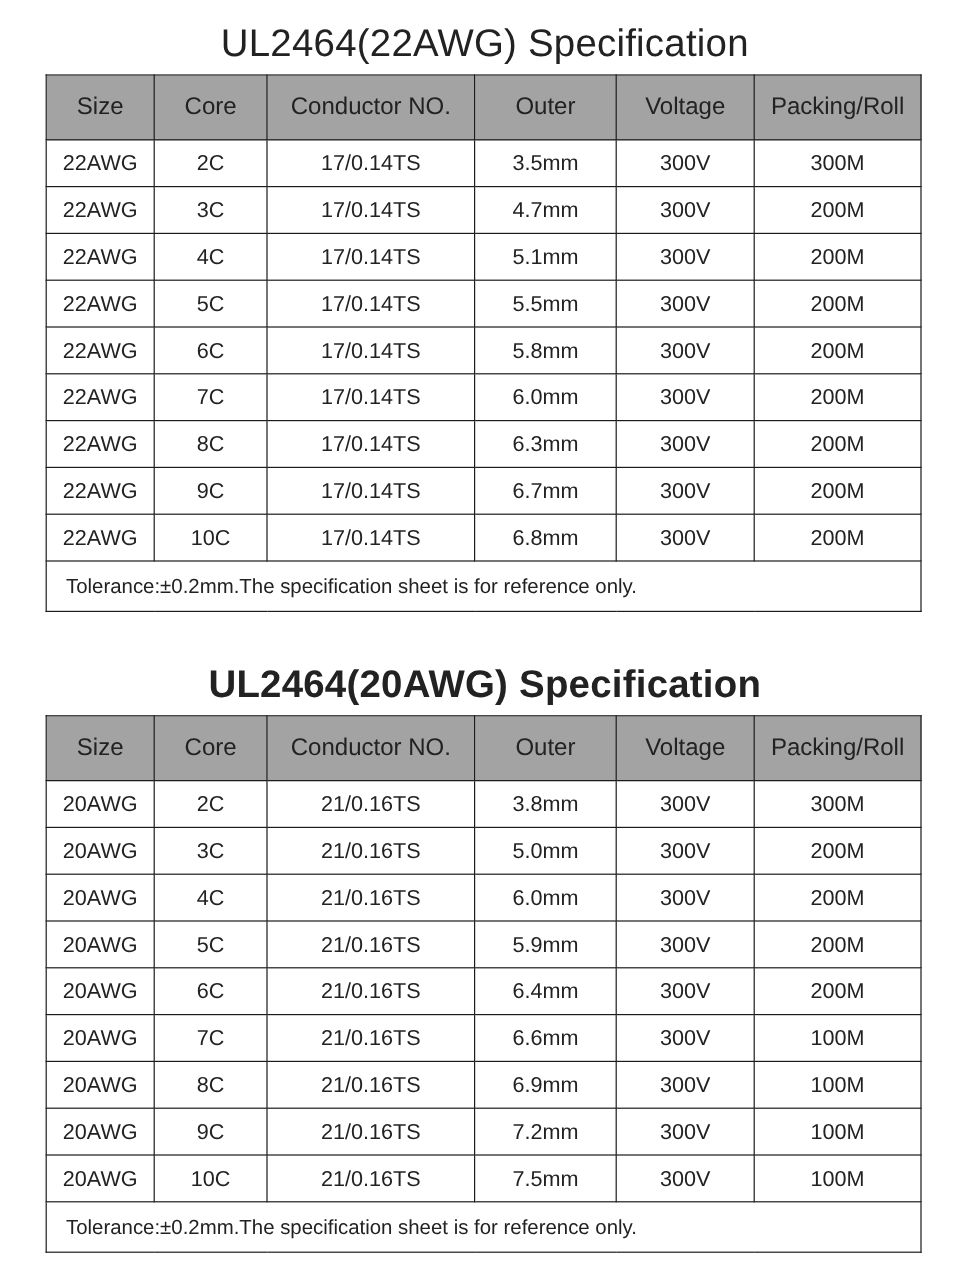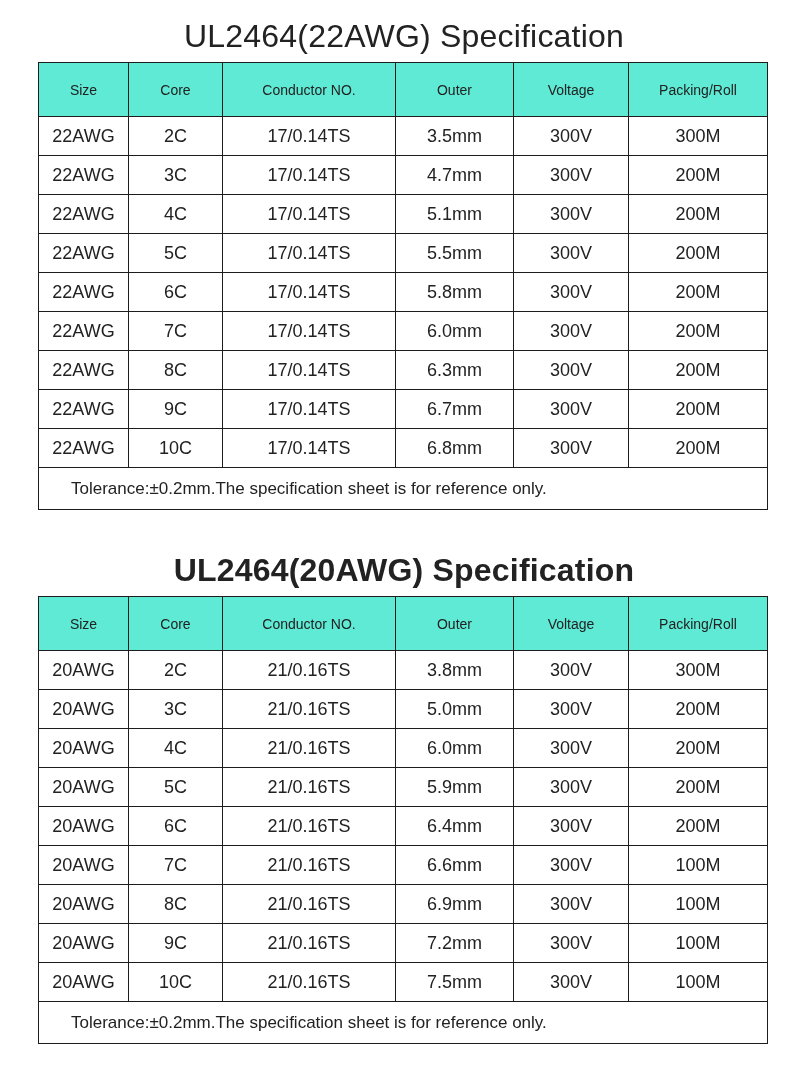--- a/index.html
+++ b/index.html
@@ -5,23 +5,23 @@
     html, body { margin: 0; padding: 0; background: #ffffff; }
     body { width: 800px; height: 1072px; position: relative; overflow: hidden;
            font-family: "Liberation Sans", "DejaVu Sans", sans-serif; color: #1a1a1a; }
     .section { position: absolute; left: 0; width: 800px; }
     .title { position: absolute; left: 4px; width: 800px; text-align: center;
              font-size: 32px; line-height: 40px; color: #222; letter-spacing: 0.2px; }
     table.spec { position: absolute; left: 38px; border-collapse: collapse;
                  width: 729px; table-layout: fixed; }
     table.spec th, table.spec td { border: 1.5px solid #1c1c1c; text-align: center;
                                    padding: 0; font-weight: normal; }
-    table.spec th { background: #5eead4; height: 53px; font-size: 14px; color: #222; }
+    table.spec th { background: #a3a3a3; height: 53px; font-size: 20px; color: #222; }
     table.spec td { height: 38px; font-size: 18px; color: #222; }
-    table.spec td.note { text-align: left; padding-left: 32px; height: 41px;
+    table.spec td.note { text-align: left; padding-left: 16px; height: 41px;
                          font-size: 17px; }
     col.c1 { width: 90px; } col.c2 { width: 94px; } col.c3 { width: 173px; }
     col.c4 { width: 118px; } col.c5 { width: 115px; } col.c6 { width: 139px; }
   </style>
 </head>
 <body>
 
 <div class="section">
   <div class="title" style="top:16px;">UL2464(22AWG) Specification</div>
   <table class="spec" style="top:62px;">

